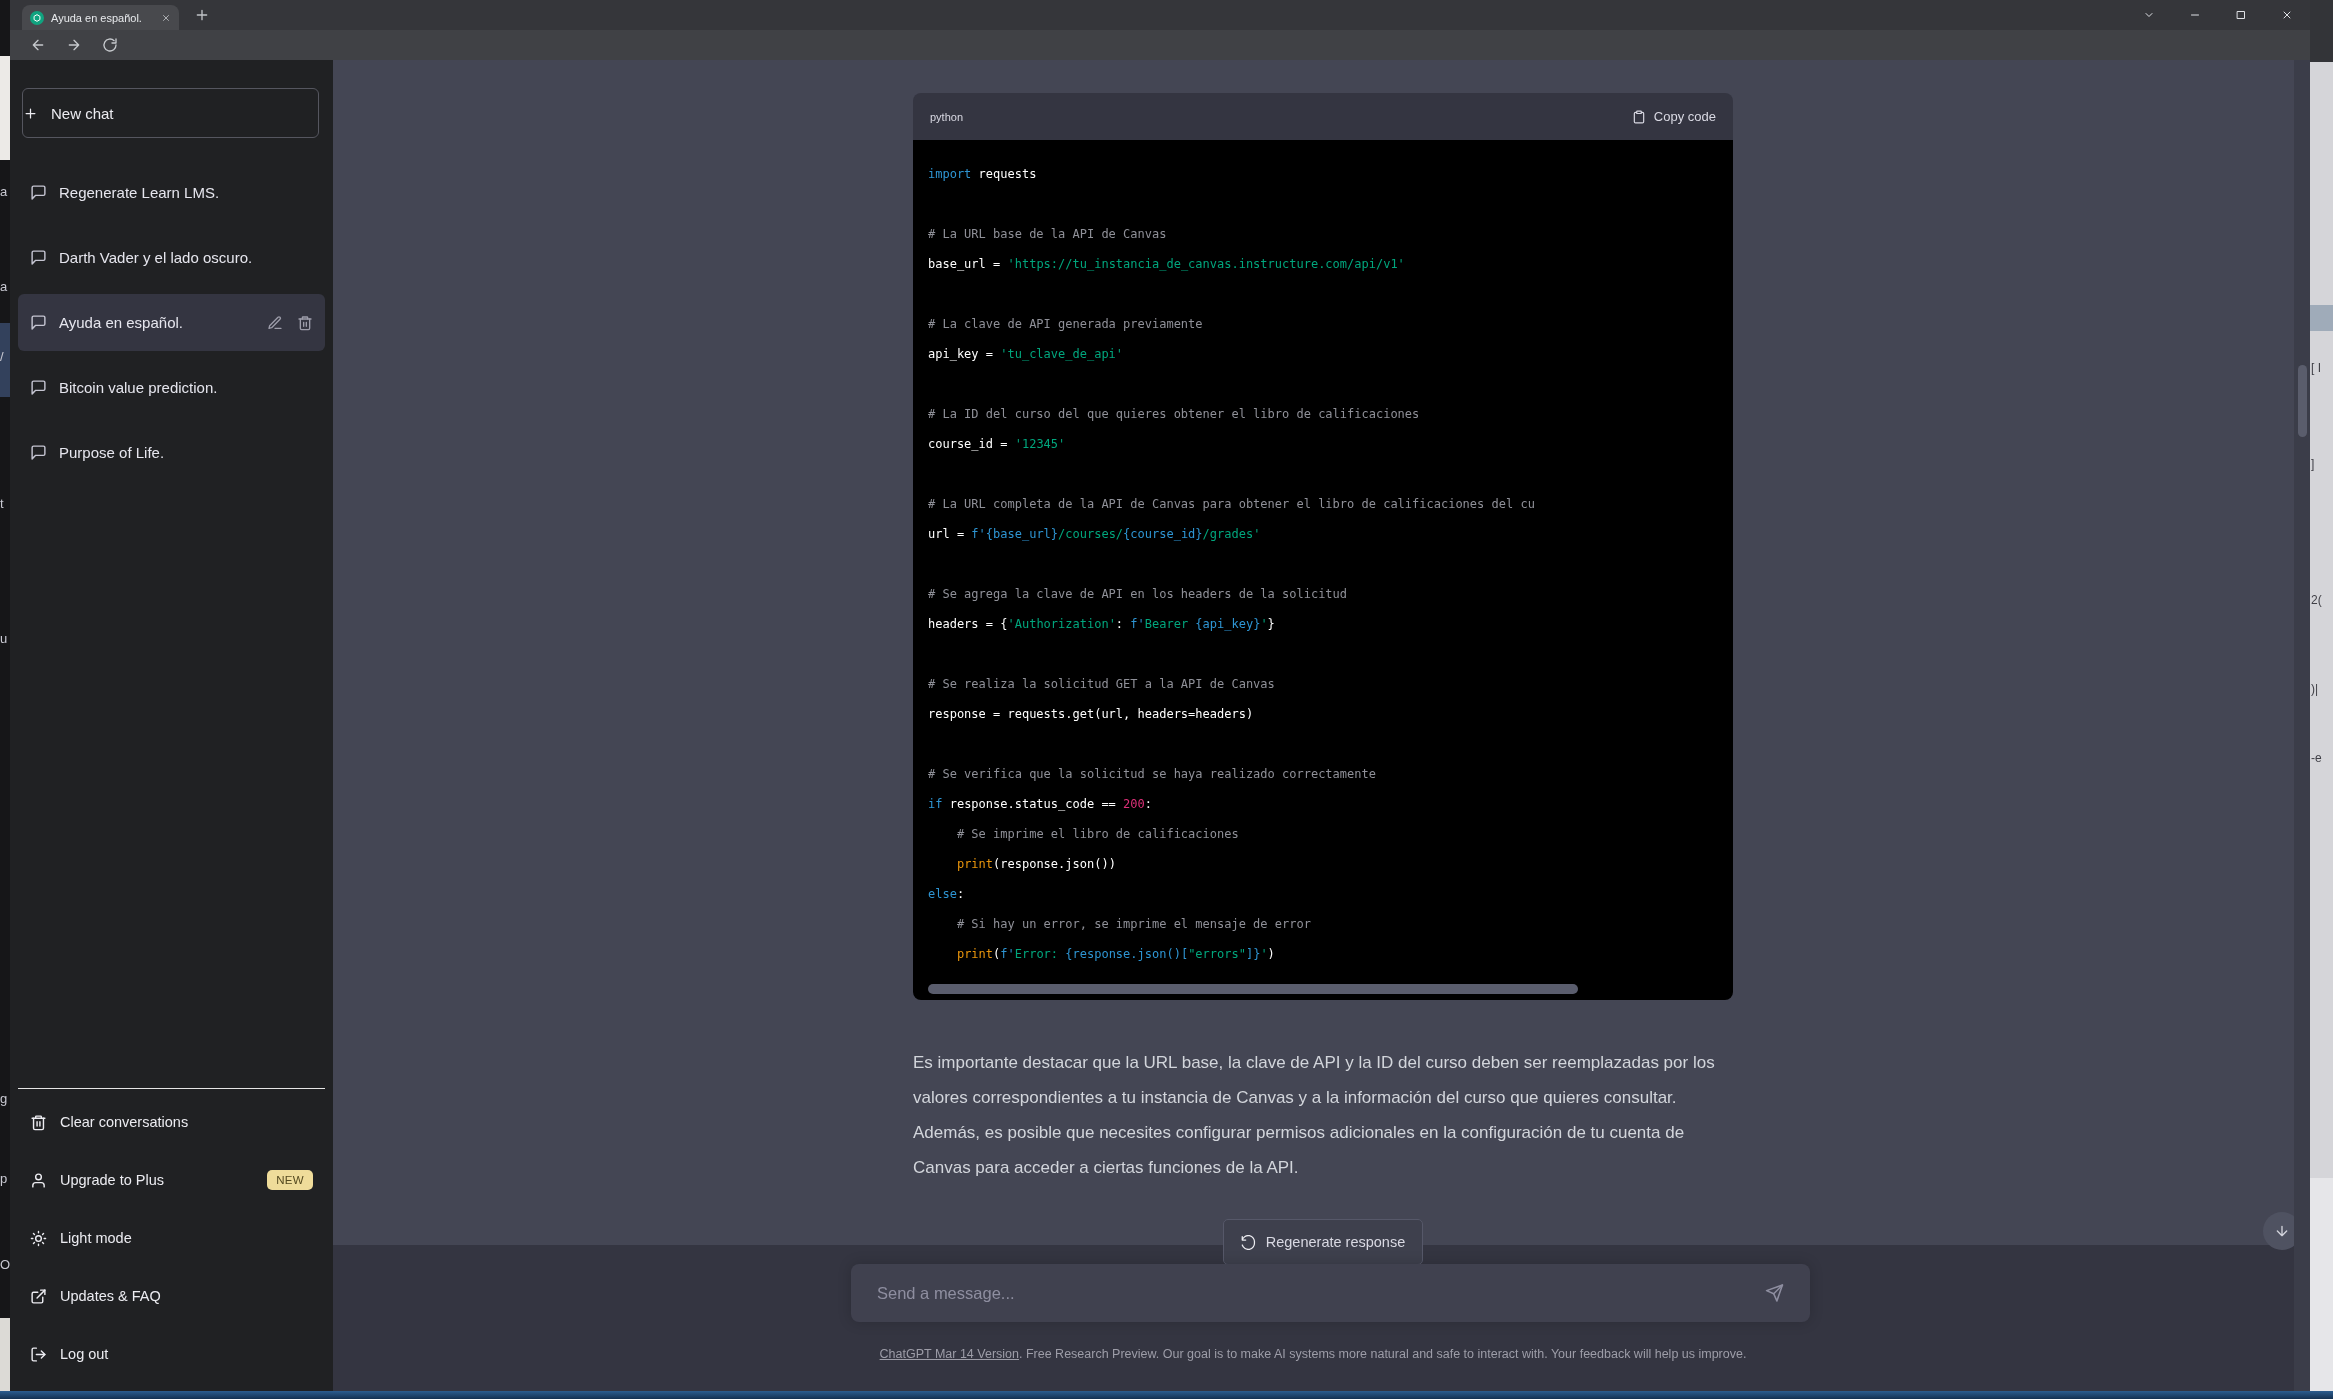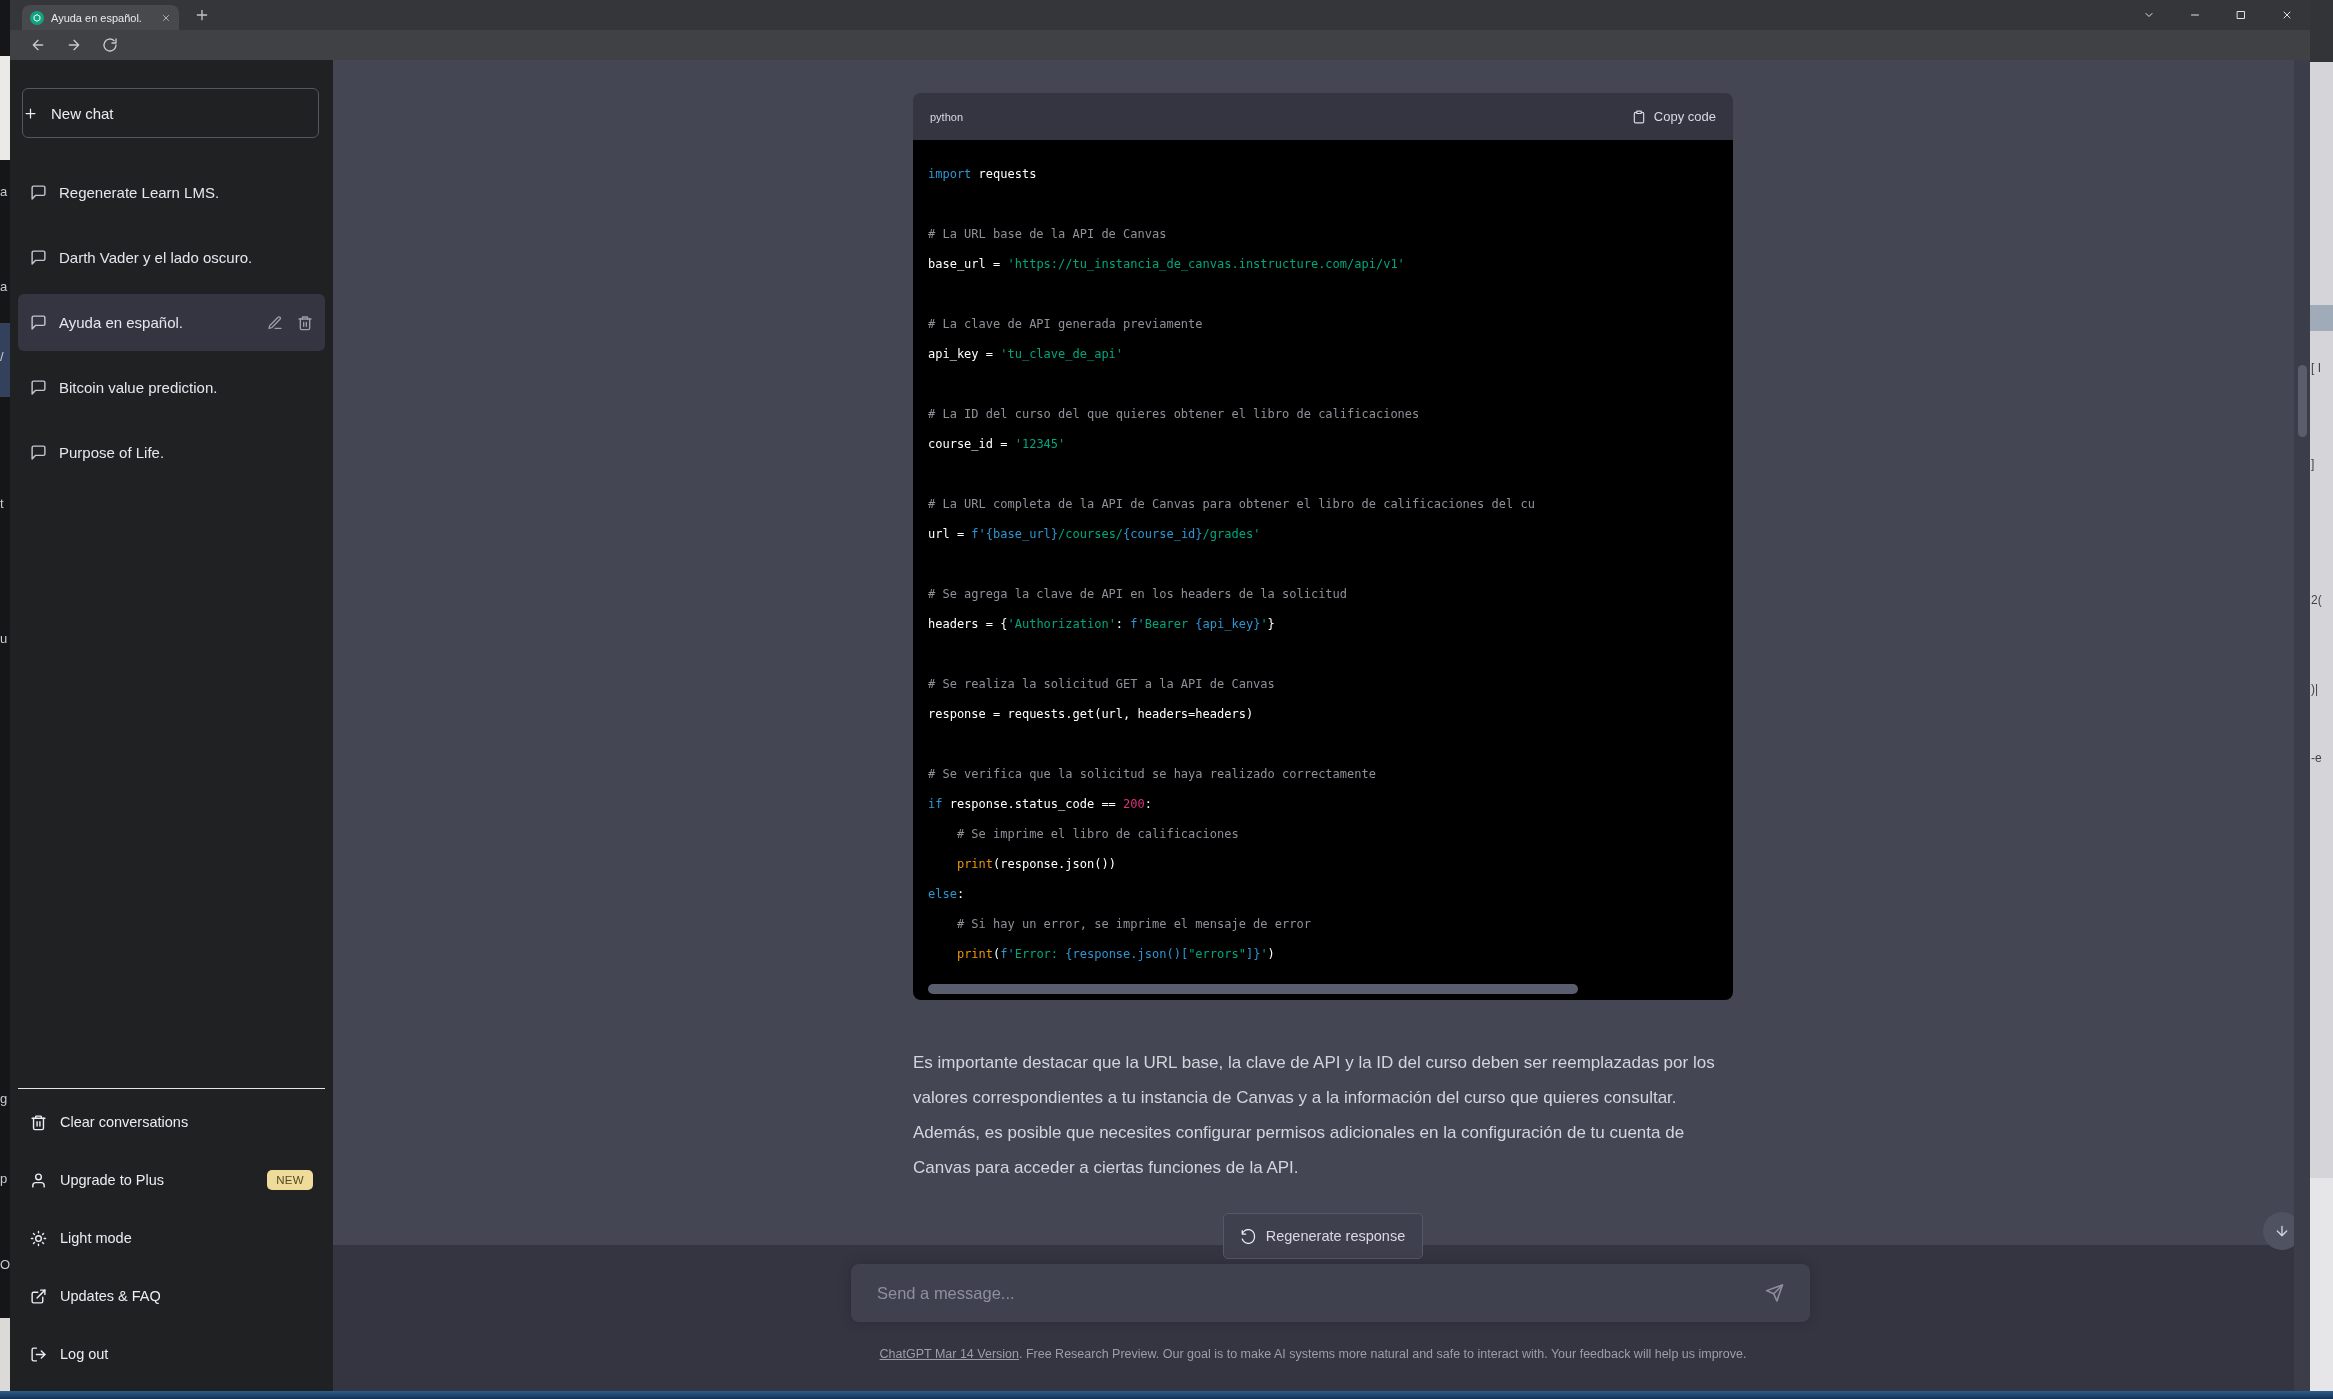--- a/index.html
+++ b/index.html
@@ -89,21 +89,21 @@
   .codebody pre{margin:0;padding:19px 0 0 15px;font-family:"DejaVu Sans Mono",monospace;
                 font-size:12px;line-height:30px;}
   .cl{height:30px;white-space:pre;}
   .tk-k{color:#2e95d3}.tk-s{color:#00a67d}.tk-c{color:#8f9098}
   .tk-n{color:#df3079}.tk-b{color:#e9950c}.tk-w{color:#ffffff}
   .hbar{position:absolute;left:15px;bottom:6px;width:650px;height:10px;background:#5a5d6d;border-radius:5px;}
 
   .para{position:absolute;left:580px;top:985px;width:812px;font-size:17px;line-height:35px;color:#d2d5db;}
   .regenrow{position:absolute;left:580px;top:1153px;width:820px;display:flex;justify-content:center;}
   .regen{height:44px;display:flex;align-items:center;gap:10px;padding:0 17px;background:#3e404d;
-         border:1px solid #565869;border-radius:5px;color:#d9d9e3;font-size:14.5px;cursor:pointer;}
+         border:1px solid #565869;border-radius:5px;color:#d9d9e3;font-size:14.5px;cursor:pointer;margin-top:6px;}
   .regen .mi{width:15px;height:15px;}
   .scrolldown{position:absolute;left:1930px;top:1152px;width:38px;height:38px;border-radius:50%;
               background:#4f5261;display:flex;align-items:center;justify-content:center;cursor:pointer;}
   .scrolldown .mi{width:16px;height:16px;color:#d3d4dc;}
   .inputbox{position:absolute;left:518px;top:1204px;width:959px;height:58px;background:#40414f;
             border-radius:8px;box-shadow:0 0 14px rgba(0,0,0,.18);}
   .placeholder{position:absolute;left:26px;top:50%;transform:translateY(-50%);
                font-size:16.5px;color:#8e8ea0;}
   .sendbtn{position:absolute;right:26px;top:50%;transform:translateY(-50%);width:19px;height:19px;
            color:#8e8ea0;cursor:pointer;}

